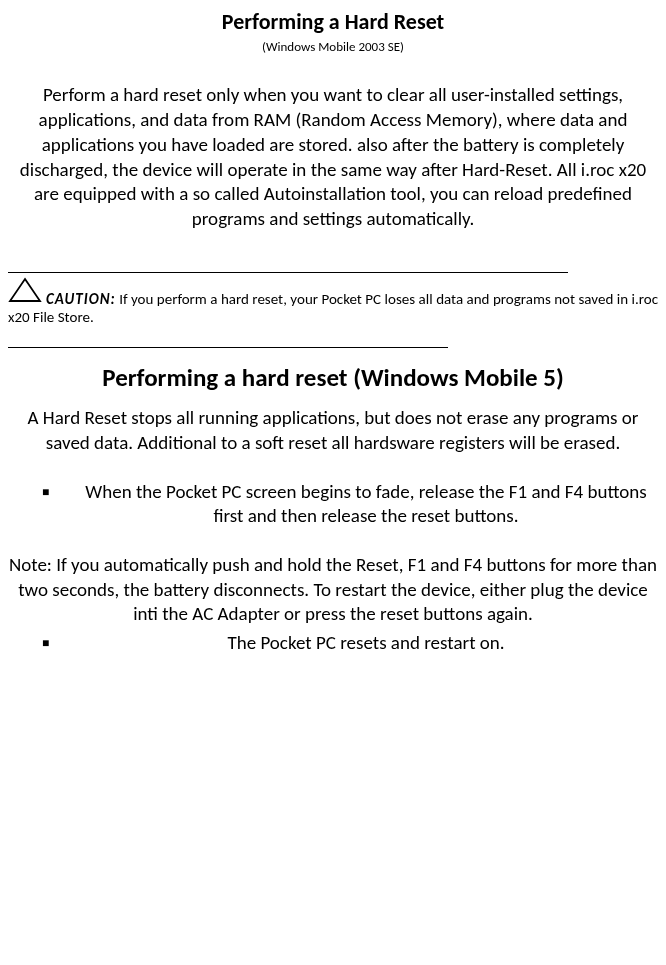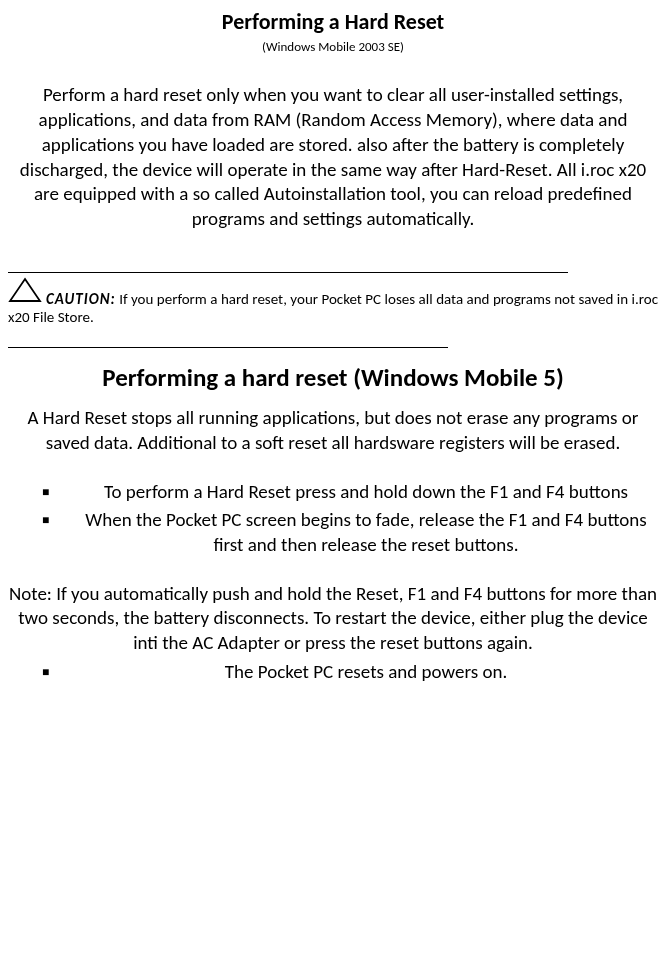--- a/index.html
+++ b/index.html
@@ -113,21 +113,20 @@
   </span><span class="caution-label">CAUTION:</span><span> If you perform a hard reset, your Pocket PC loses all data and programs not saved in i.roc x20 File Store.</span>
 </div>
 
 <hr class="second-divider">
 
 <div class="section-title">Performing a hard reset (Windows Mobile 5)</div>
 
 <div class="section-para">A Hard Reset stops all running applications, but does not erase any programs or saved data. Additional to a soft reset all hardsware registers will be erased.</div>
 
 <ul class="bullet-list">
-  <li>To perform  a Hard Reset press and hold down the F1 and F4 buttons</li>
   <li>When the Pocket PC screen begins to fade, release the F1 and F4 buttons first and then release the reset buttons.</li>
 </ul>
 
 <div class="note-para">Note: If you automatically push and hold the Reset, F1 and F4 buttons for more than two seconds, the battery disconnects. To restart the device, either plug the device inti the AC Adapter or press the reset buttons again.</div>
 
 <ul class="bullet-list tight">
-  <li>The Pocket PC resets and powers on.</li>
+  <li>The Pocket PC resets and restart on.</li>
 </ul>
 
 </body></html>

